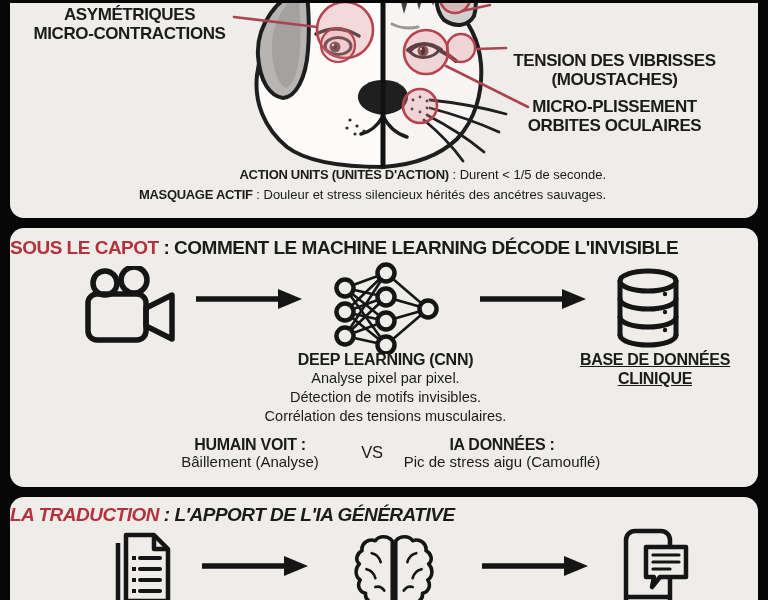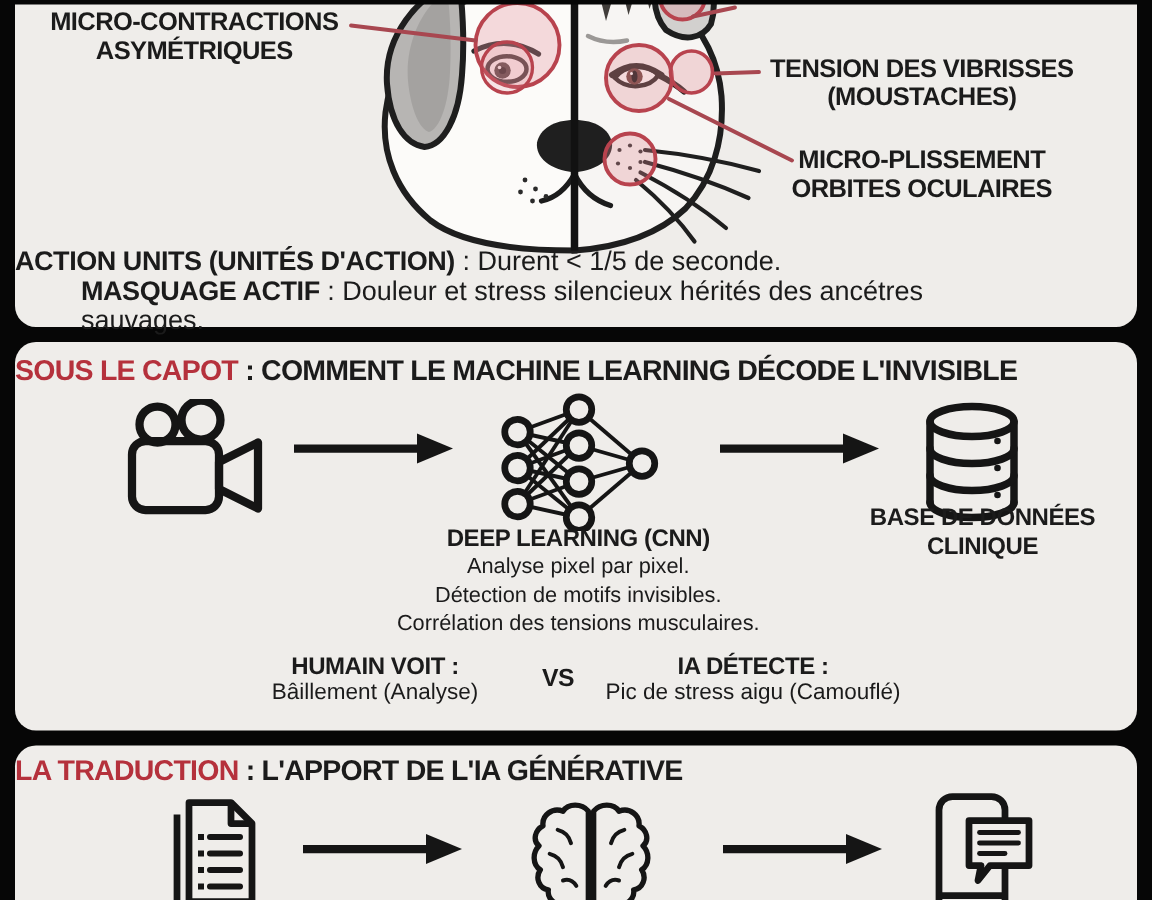--- a/index.html
+++ b/index.html
@@ -5,33 +5,33 @@
   html,body{margin:0;padding:0;}
   body{width:768px;height:600px;overflow:hidden;background:#060606;position:relative;
        font-family:"Liberation Sans","DejaVu Sans",sans-serif;color:#1b1b1b;}
   .card{position:absolute;left:10px;width:748px;background:#efedea;border-radius:14px;}
   #card-anatomy{top:-38px;height:256px;}
   #card-ml{top:228px;height:259px;}
   #card-translation{top:497px;height:150px;}
   .topstrip{position:absolute;left:0;top:0;width:768px;height:3px;background:#060606;z-index:9;}
   .ann{position:absolute;font-weight:bold;font-size:17px;line-height:1.1;text-align:center;
        letter-spacing:-0.4px;color:#1b1b1b;}
-  .footline{position:absolute;left:0;width:596px;text-align:left;font-size:18px;line-height:19px;}
+  .footline{position:absolute;left:0;width:596px;text-align:right;font-size:13px;line-height:19px;}
   .footline b{letter-spacing:-0.3px;}
   .sec-title{position:absolute;left:0;width:748px;text-align:left;font-weight:bold;
              font-size:19px;letter-spacing:-0.5px;white-space:nowrap;}
   .sec-title .red{color:#b5313c;}
   .icon{position:absolute;}
   .col-label{position:absolute;text-align:center;}
   .col-label .b{font-weight:bold;font-size:16px;line-height:19px;letter-spacing:-0.3px;}
   .col-label .r{font-size:14.5px;line-height:19px;}
   .cmp{position:absolute;text-align:center;}
   .cmp .t{font-weight:bold;font-size:16px;line-height:17px;letter-spacing:-0.3px;}
   .cmp .v{font-size:15px;line-height:17px;}
-  .vs{position:absolute;font-weight:bold;font-size:16.5px;letter-spacing:-0.3px;text-align:center;}
+  .vs{position:absolute;font-weight:normal;font-size:16.5px;letter-spacing:-0.3px;text-align:center;}
 </style>
 </head>
 <body>
 
 <div class="topstrip"></div>
 
 <div class="card" id="card-anatomy">
 
   <svg width="748" height="256" viewBox="10 -38 748 256" style="position:absolute;left:0;top:0" fill="none">
 
@@ -102,39 +102,39 @@
 
     <g stroke="#a84750" stroke-width="2.6" stroke-linecap="round">
       <path d="M234,17 L317,27"></path>
       <path d="M490,5 L462,11"></path>
       <path d="M477,49 L506,48"></path>
       <path d="M446,66 L528,107"></path>
     </g>
   </svg>
 
   <div class="ann" style="left:12px;top:44px;width:215px;">
+    <div>ASYMÉTRIQUES</div>
     <div>MICRO-CONTRACTIONS</div>
-    <div>ASYMÉTRIQUES</div>
   </div>
   <div class="ann" style="left:460px;top:23px;width:240px;">
     <div>BASE DE L'OREILLE</div>
   </div>
-  <div class="ann" style="left:487px;top:75px;width:235px;">
+  <div class="ann" style="left:487px;top:90px;width:235px;">
     <div>TENSION DES VIBRISSES</div>
     <div>(MOUSTACHES)</div>
   </div>
   <div class="ann" style="left:487px;top:136px;width:235px;">
     <div>MICRO-PLISSEMENT</div>
     <div>ORBITES OCULAIRES</div>
   </div>
 
   <div class="footline" style="top:203px;">
     <b>ACTION UNITS (UNITÉS D'ACTION)</b><span> : Durent &lt; 1/5 de seconde.</span>
   </div>
-  <div class="footline" style="top:223px;margin-left:44px;">
+  <div class="footline" style="top:223px;">
     <b>MASQUAGE ACTIF</b><span> : Douleur et stress silencieux hérités des ancétres sauvages.</span>
   </div>
 </div>
 
 <div class="card" id="card-ml">
   <div class="sec-title" style="top:9px;">
     <span class="red">SOUS LE CAPOT</span><span> : COMMENT LE MACHINE LEARNING DÉCODE L'INVISIBLE</span>
   </div>
 
   <svg class="icon" style="left:68px;top:38px;" width="104" height="82" viewBox="0 0 104 82" fill="none" stroke="#151515" stroke-width="5.5" stroke-linejoin="round">
@@ -196,38 +196,38 @@
     <circle cx="53" cy="44" r="2.2" fill="#151515" stroke="none"></circle>
     <circle cx="53" cy="62" r="2.2" fill="#151515" stroke="none"></circle>
   </svg>
 
   <div class="col-label" style="left:248px;top:122px;width:255px;">
     <div class="b">DEEP LEARNING (CNN)</div>
     <div class="r">Analyse pixel par pixel.</div>
     <div class="r">Détection de motifs invisibles.</div>
     <div class="r">Corrélation des tensions musculaires.</div>
   </div>
-  <div class="col-label" style="left:540px;top:108px;width:210px;">
+  <div class="col-label" style="left:540px;top:122px;width:210px;text-decoration:underline;">
     <div class="b">BASE DE DONNÉES</div>
     <div class="b">CLINIQUE</div>
   </div>
 
   <div class="cmp" style="left:135px;top:208px;width:210px;">
     <div class="t">HUMAIN VOIT :</div>
     <div class="v">Bâillement (Analyse)</div>
   </div>
   <div class="vs" style="left:338px;top:215px;width:48px;">VS</div>
   <div class="cmp" style="left:378px;top:208px;width:228px;">
-    <div class="t">IA DÉTECTE :</div>
+    <div class="t">IA DONNÉES :</div>
     <div class="v">Pic de stress aigu (Camouflé)</div>
   </div>
 </div>
 
 <div class="card" id="card-translation">
-  <div class="sec-title" style="top:7px;">
+  <div class="sec-title" style="top:7px;font-style:italic;">
     <span class="red">LA TRADUCTION</span><span> : L'APPORT DE L'IA GÉNÉRATIVE</span>
   </div>
 
   <svg class="icon" style="left:96px;top:34px;" width="70" height="80" viewBox="0 0 70 80" fill="none" stroke="#151515" stroke-width="4.5" stroke-linejoin="round">
     <path d="M12,12 L12,78 L52,78"></path>
     <path d="M20,4 L48,4 L62,18 L62,70 L20,70 Z"></path>
     <path d="M48,4 L48,18 L62,18"></path>
     <g stroke-width="4" stroke-linecap="round">
       <line x1="34" y1="27" x2="54" y2="27"></line>
         <line x1="34" y1="38" x2="54" y2="38"></line>

